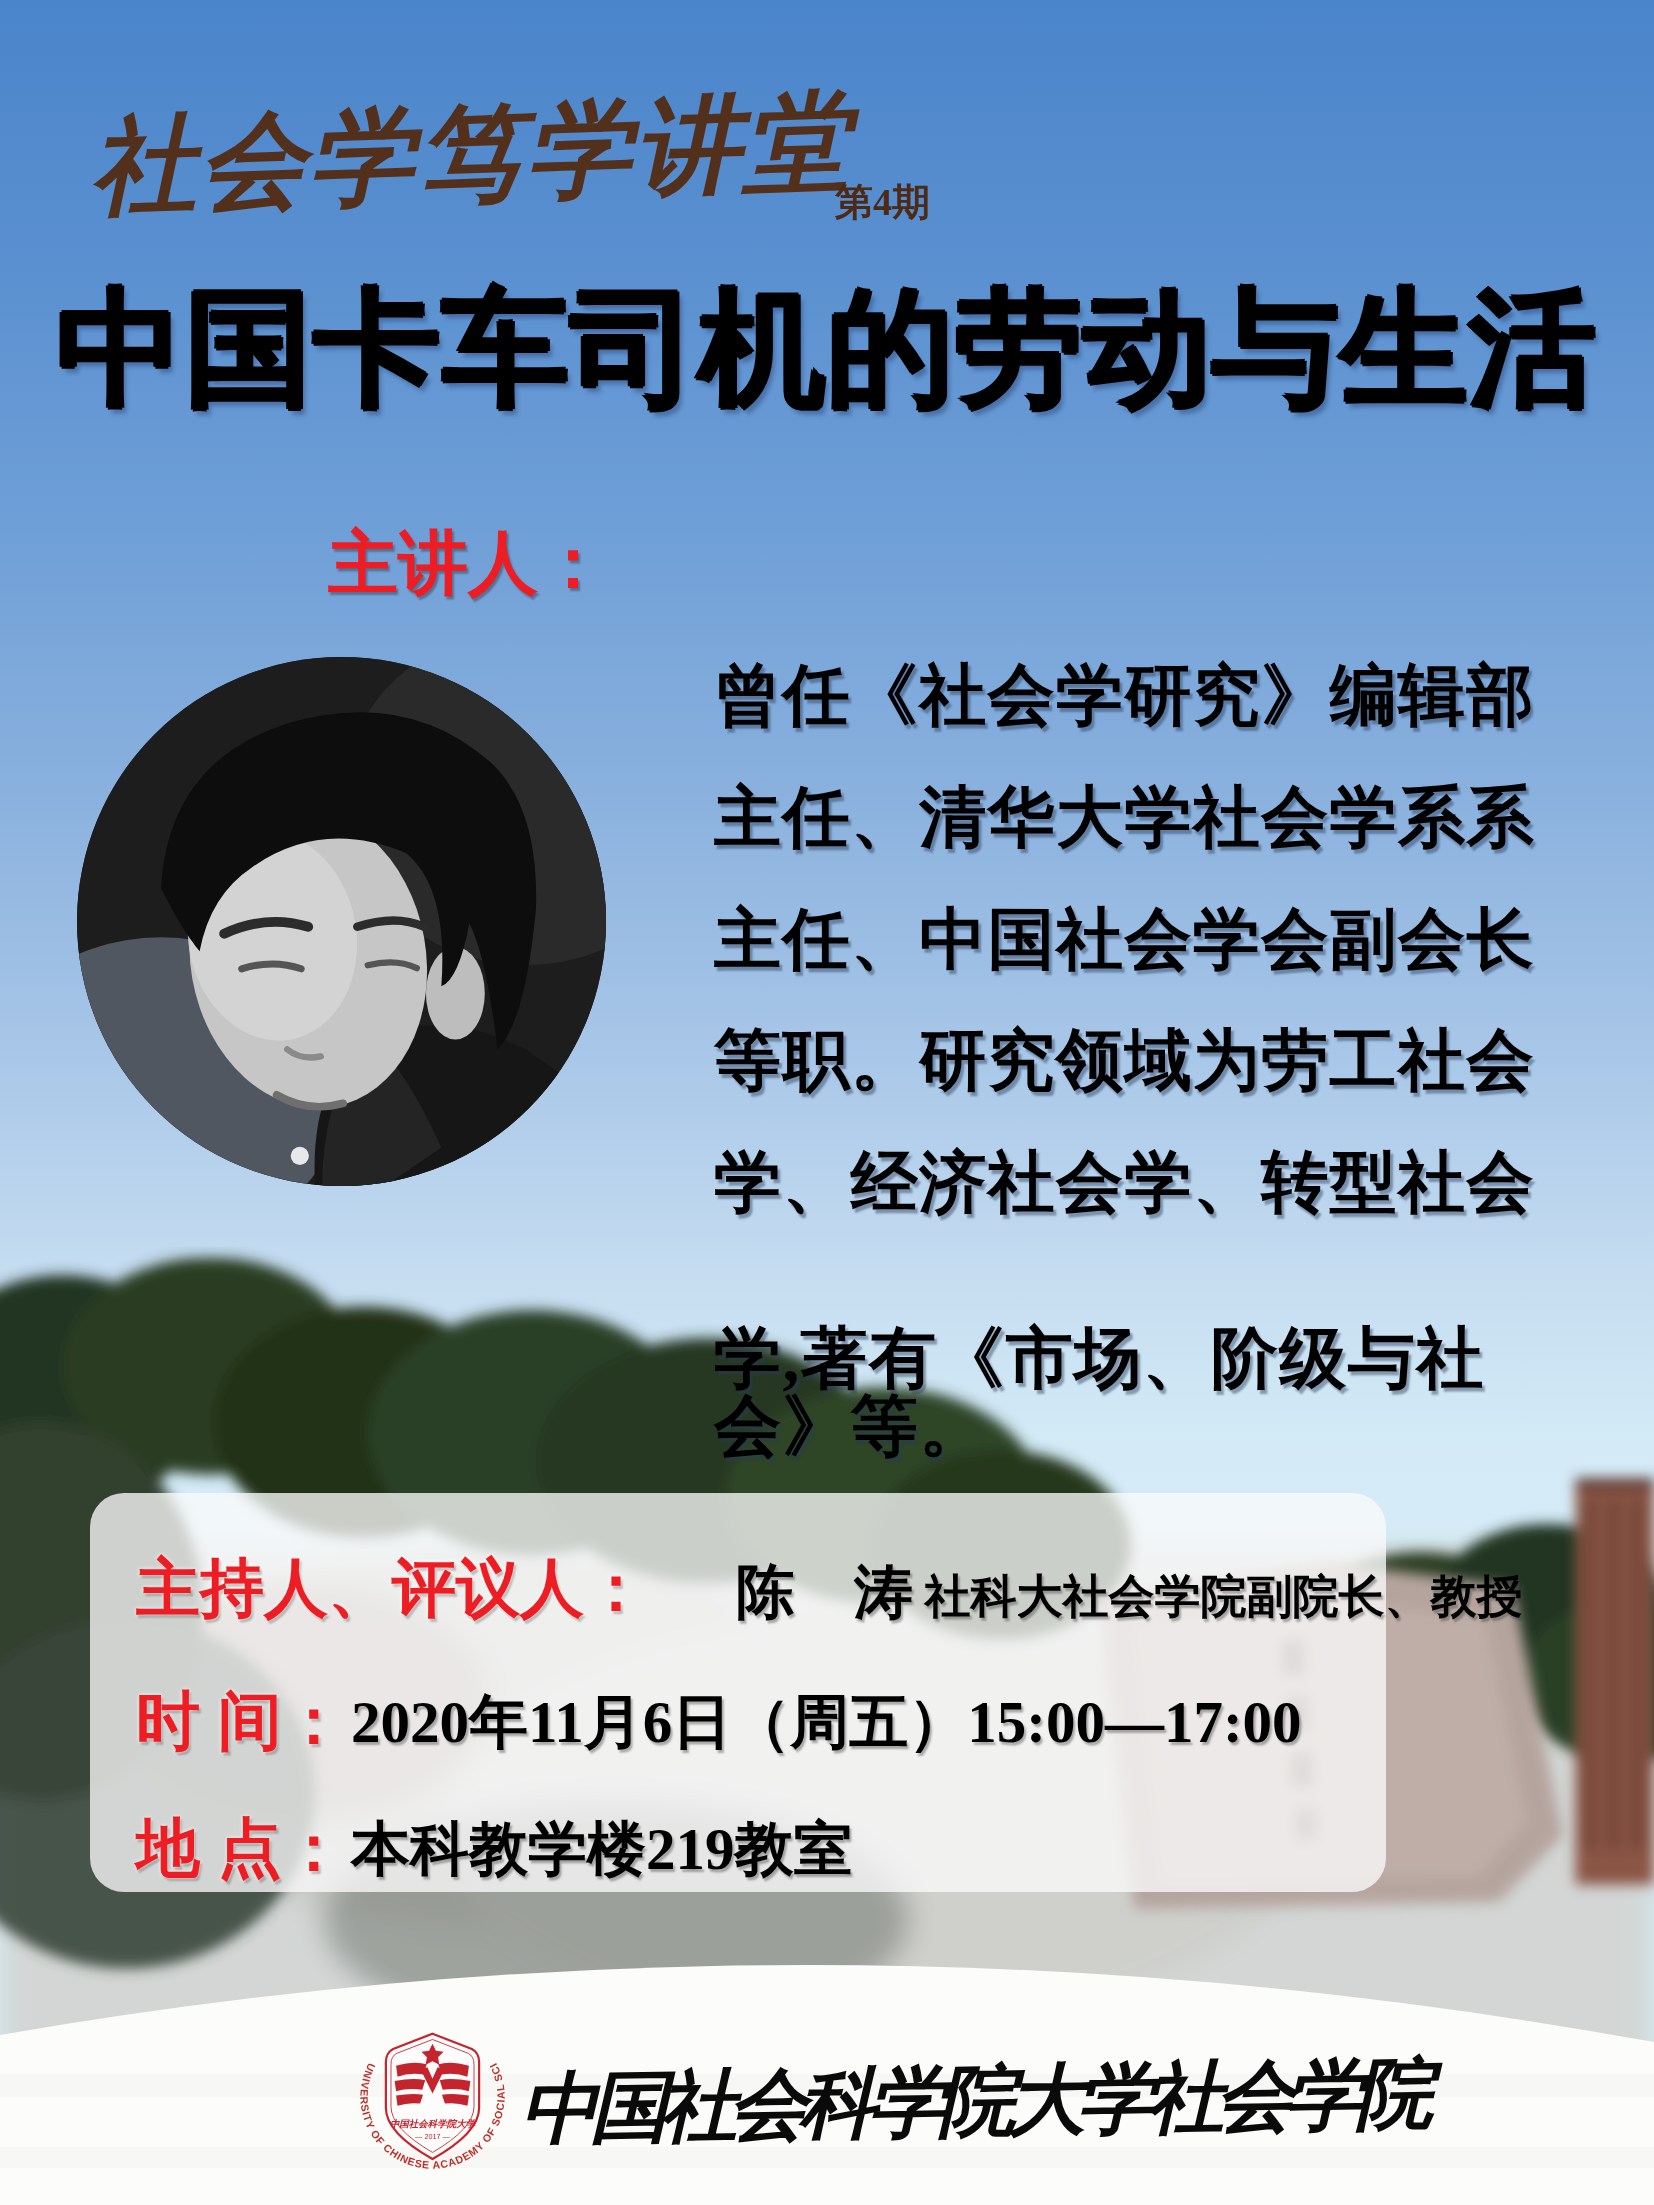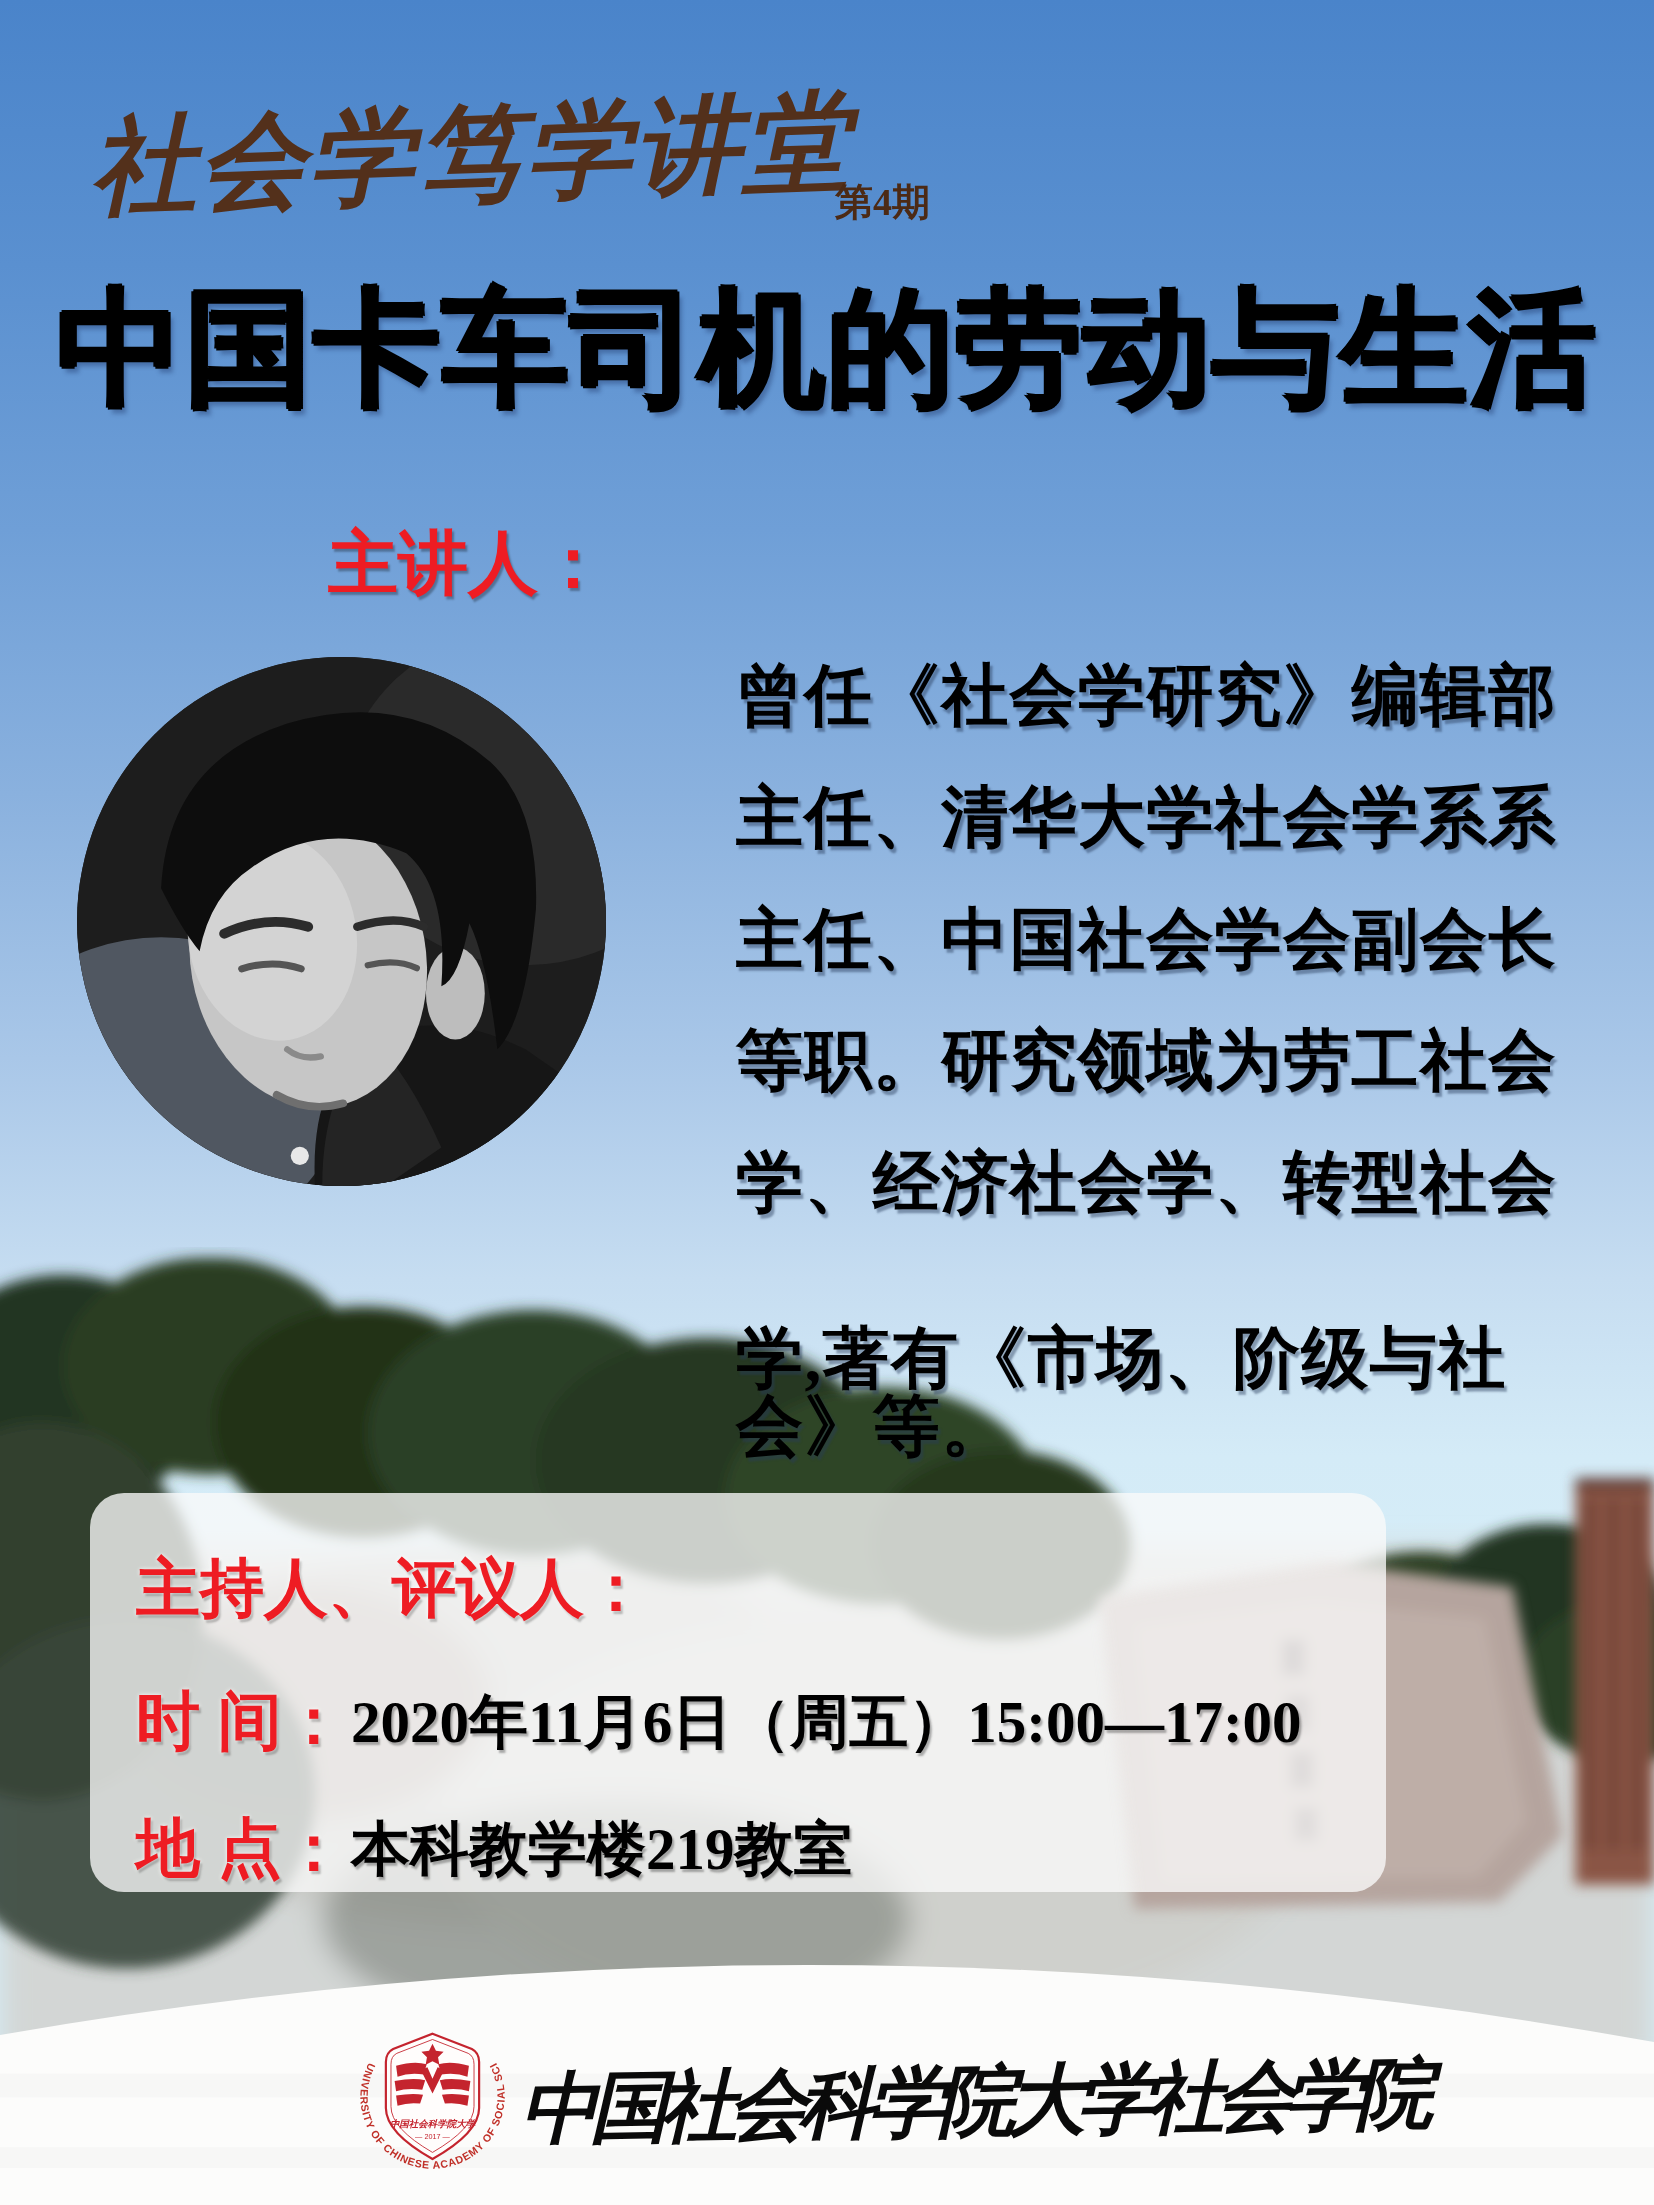--- a/index.html
+++ b/index.html
@@ -31,21 +31,21 @@
   .speaker-label{
     left:328px;top:517px;font-size:70px;font-weight:900;color:#ee1c23;white-space:nowrap;
     text-shadow:2.1px 2.8px 2.1px rgba(0,0,0,.3);
   }
   .speaker-name{
     left:651px;top:514px;font-size:70px;font-weight:700;color:#000;white-space:nowrap;
     font-family:"Liberation Serif", serif;text-shadow:2.8px 3.5px 2.1px rgba(40,60,90,.45);
   }
   .bio-line{
     left:714px;font-size:67px;font-weight:700;color:#000;letter-spacing:1.4px;white-space:nowrap;
-    font-family:"Liberation Serif", serif;text-shadow:2.8px 3.5px 2.1px rgba(40,60,90,.45);margin-left:22px;
+    font-family:"Liberation Serif", serif;text-shadow:2.8px 3.5px 2.1px rgba(40,60,90,.45);
   }
   
   .portrait{
     left:77px;top:657px;width:529px;height:529px;border-radius:50%;overflow:hidden;
     background:#222;
   }
   
   .panel{
     left:90px;top:1493px;width:1296px;height:399px;border-radius:34px;
     background:rgba(250,250,250,0.78);
@@ -173,20 +173,21 @@
   <div class="abs bio-line" style="top:650px">曾任《社会学研究》编辑部</div>
   <div class="abs bio-line" style="top:772px">主任、清华大学社会学系系</div>
   <div class="abs bio-line" style="top:894px">主任、中国社会学会副会长</div>
   <div class="abs bio-line" style="top:1015px">等职。研究领域为劳工社会</div>
   <div class="abs bio-line" style="top:1137px">学、经济社会学、转型社会</div>
   <div class="abs bio-line" style="top:1313px">学,著有《市场、阶级与社</div>
   <div class="abs bio-line" style="top:1381px">会》等。</div>
 
   <div class="abs panel">
     <span class="red-label host-label">主持人、评议人：</span>
+    <span class="black-val host-val"><span>陈　涛</span><span class="host-title">  社科大社会学院副院长、教授</span></span>
 
     <span class="red-label time-label">时 间：</span>
     <span class="black-val time-val">2020年11月6日（周五）15:00—17:00</span>
 
     <span class="red-label venue-label">地 点：</span>
     <span class="black-val venue-val">本科教学楼219教室</span>
   </div>
 
   <div class="abs logo-box">
     <svg viewBox="0 0 240 210" width="175" height="153">

